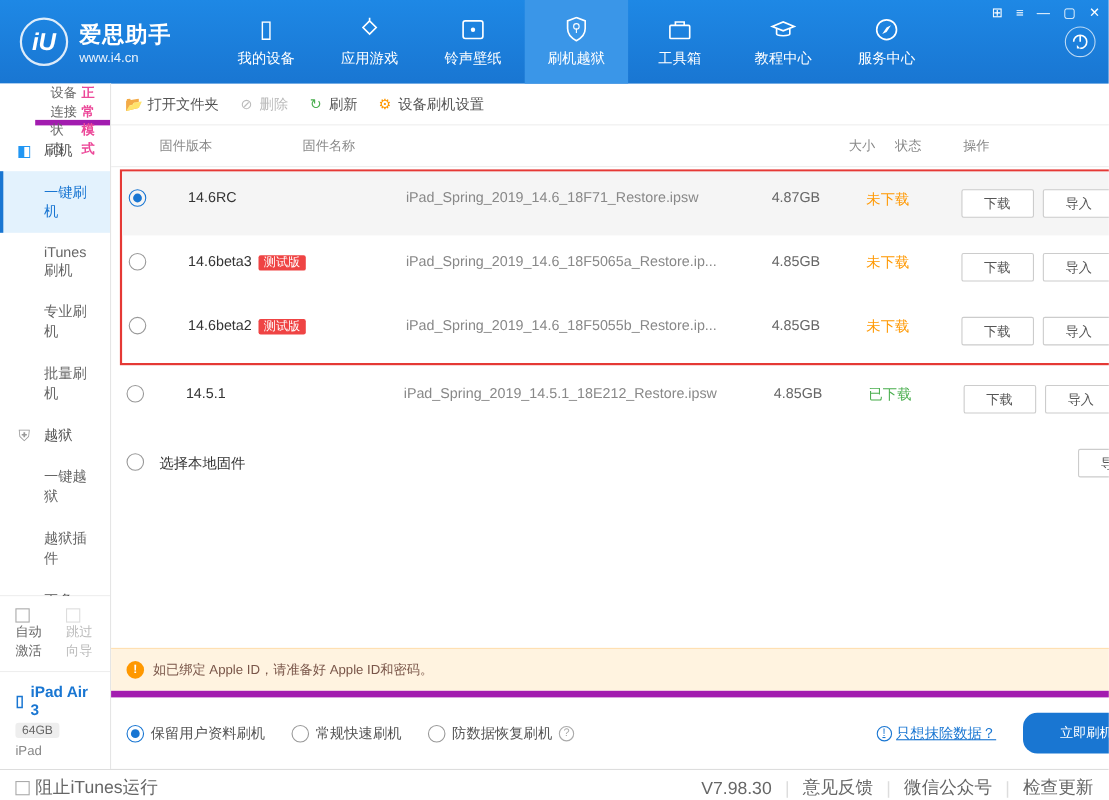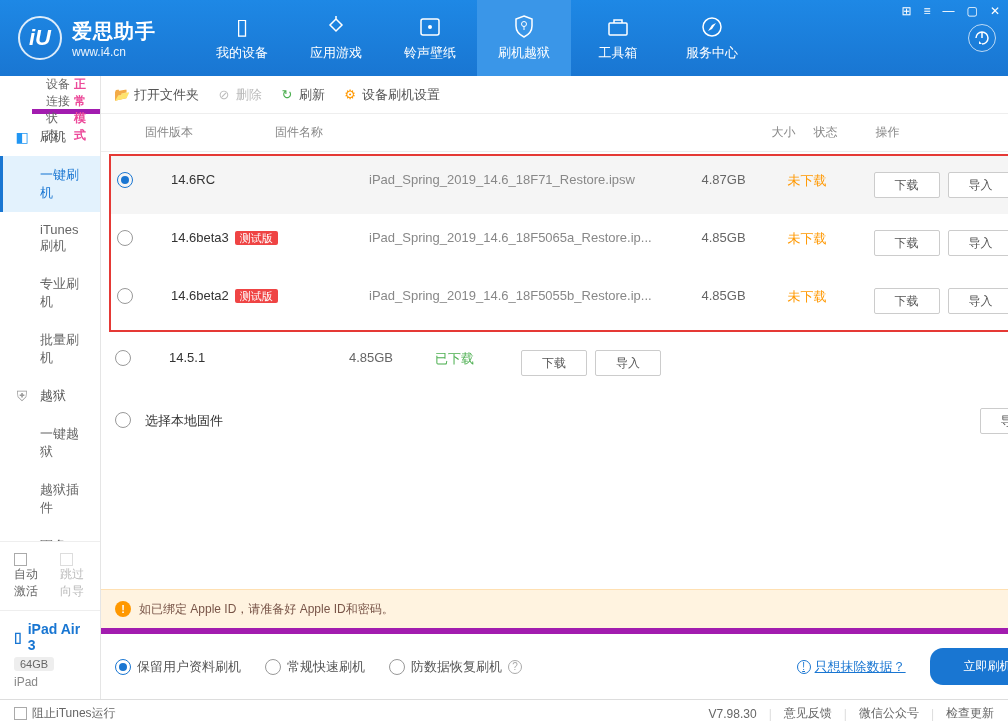--- a/index.html
+++ b/index.html
@@ -79,21 +79,21 @@
 .warn-bar { background: #FFF3E0; padding: 10px 14px; color: #795548; font-size: 12px; display: flex; align-items: center; gap: 8px; border-top: 1px solid #FFE0B2; }
 .warn-bar .warn-icon { width: 16px; height: 16px; background: #FF9800; color: #fff; border-radius: 50%; display: flex; align-items: center; justify-content: center; font-size: 11px; font-weight: bold; }
 .warn-close { margin-left: auto; color: #aaa; cursor: pointer; font-size: 16px; }
 .options-bar { padding: 14px; display: flex; align-items: center; gap: 24px; font-size: 13px; color: #555; border-top: 6px solid #a21caf; }
 .opt { display: flex; align-items: center; gap: 6px; cursor: pointer; }
 .help-q { width: 14px; height: 14px; border: 1px solid #aaa; color: #aaa; border-radius: 50%; display: inline-flex; align-items: center; justify-content: center; font-size: 10px; }
 .link-erase { color: #1976D2; text-decoration: underline; cursor: pointer; margin-left: auto; display: flex; align-items: center; gap: 4px; }
 .flash-btn { background: #1976D2; color: #fff; border: none; padding: 10px 34px; font-size: 12px; border-radius: 13px; cursor: pointer; }
 
 
-.footer { height: 28px; border-top: 1px solid #ddd; display: flex; align-items: center; padding: 0 14px; font-size: 12px; color: #666; }
+.footer { height: 28px; border-top: 1px solid #ddd; display: flex; align-items: flex-end; padding: 0 14px; font-size: 16px; color: #666; }
 .footer .ver { margin-left: auto; }
 .footer .sep { color: #ddd; margin: 0 12px; }
 .footer .link { cursor: pointer; }
 
 svg { display: block; }
 </style>
 </head>
 <body>
 
 <div class="win-controls">
@@ -145,20 +145,29 @@
       <span>刷机越狱</span>
     </div>
     <div class="nav-item">
       <span class="nav-icon">
           <svg width="22" height="20" viewBox="0 0 22 20">
             <rect x="2" y="6" width="18" height="12" rx="1" stroke="#fff" stroke-width="1.5" fill="none"></rect>
             <path d="M7 6 V3 H15 V6" stroke="#fff" stroke-width="1.5" fill="none"></path>
           </svg>
         </span>
       <span>工具箱</span>
+    </div>
+    <div class="nav-item">
+      <span class="nav-icon">
+          <svg width="24" height="20" viewBox="0 0 24 20">
+            <path d="M2 7 L12 3 L22 7 L12 11 Z" stroke="#fff" stroke-width="1.5" fill="none"></path>
+            <path d="M6 9 V14 C6 16 18 16 18 14 V9" stroke="#fff" stroke-width="1.5" fill="none"></path>
+          </svg>
+        </span>
+      <span>教程中心</span>
     </div>
     <div class="nav-item">
       <span class="nav-icon">
           <svg width="22" height="22" viewBox="0 0 22 22">
             <circle cx="11" cy="11" r="9" stroke="#fff" stroke-width="1.5" fill="none"></circle>
             <path d="M7 15 L11 9 L15 7 L11 13 Z" fill="#fff"></path>
           </svg>
         </span>
       <span>服务中心</span>
     </div>
@@ -273,20 +282,21 @@
             <div class="col-ver"><span class="ver-text">14.6beta2</span><span class="beta-badge">测试版</span></div>
             <div class="col-name"><span class="fname">iPad_Spring_2019_14.6_18F5055b_Restore.ip...</span></div>
             <div class="col-size"><span class="size">4.85GB</span></div>
             <div class="col-status"><span class="status-undl">未下载</span></div>
             <div class="col-act"><button class="act-btn">下载</button><button class="act-btn">导入</button></div>
           </div>
         </div>
       <div class="row" style="padding:16px 14px">
           <div class="col-radio"><span class="radio"></span></div>
           <div class="col-ver"><span class="ver-text">14.5.1</span></div>
+          <div class="col-name"><span class="fname">iPad_Spring_2019_14.5.1_18E212_Restore.ipsw</span></div>
           <div class="col-size"><span class="size">4.85GB</span></div>
           <div class="col-status"><span class="status-dl">已下载</span></div>
           <div class="col-act"><button class="act-btn">下载</button><button class="act-btn">导入</button></div>
         </div>
       <div class="row-local">
         <div class="col-radio"><span class="radio"></span></div>
         <div class="col-ver" style="flex:1"><span>选择本地固件</span></div>
         <div class="col-act" style="text-align:right">
           <button class="act-btn">导入</button>
         </div>

